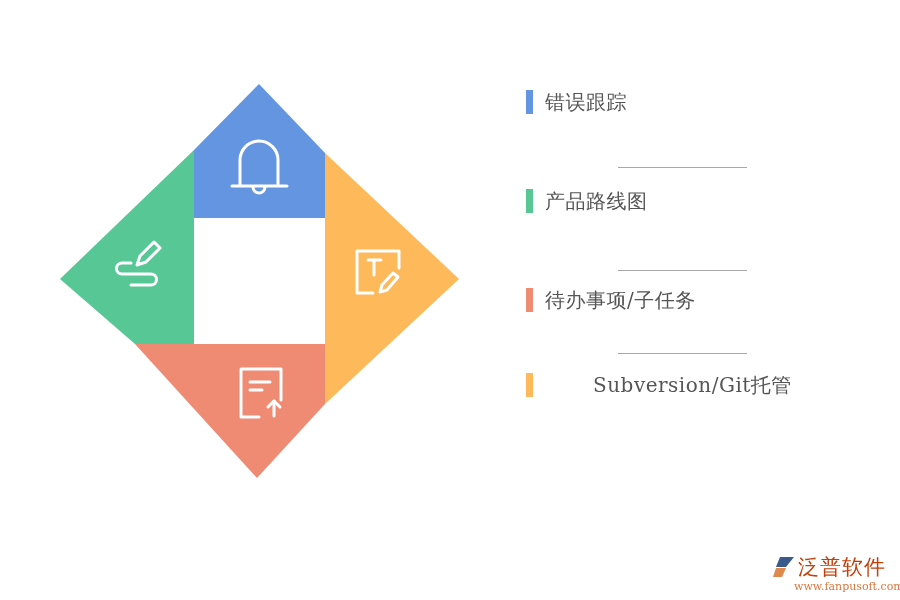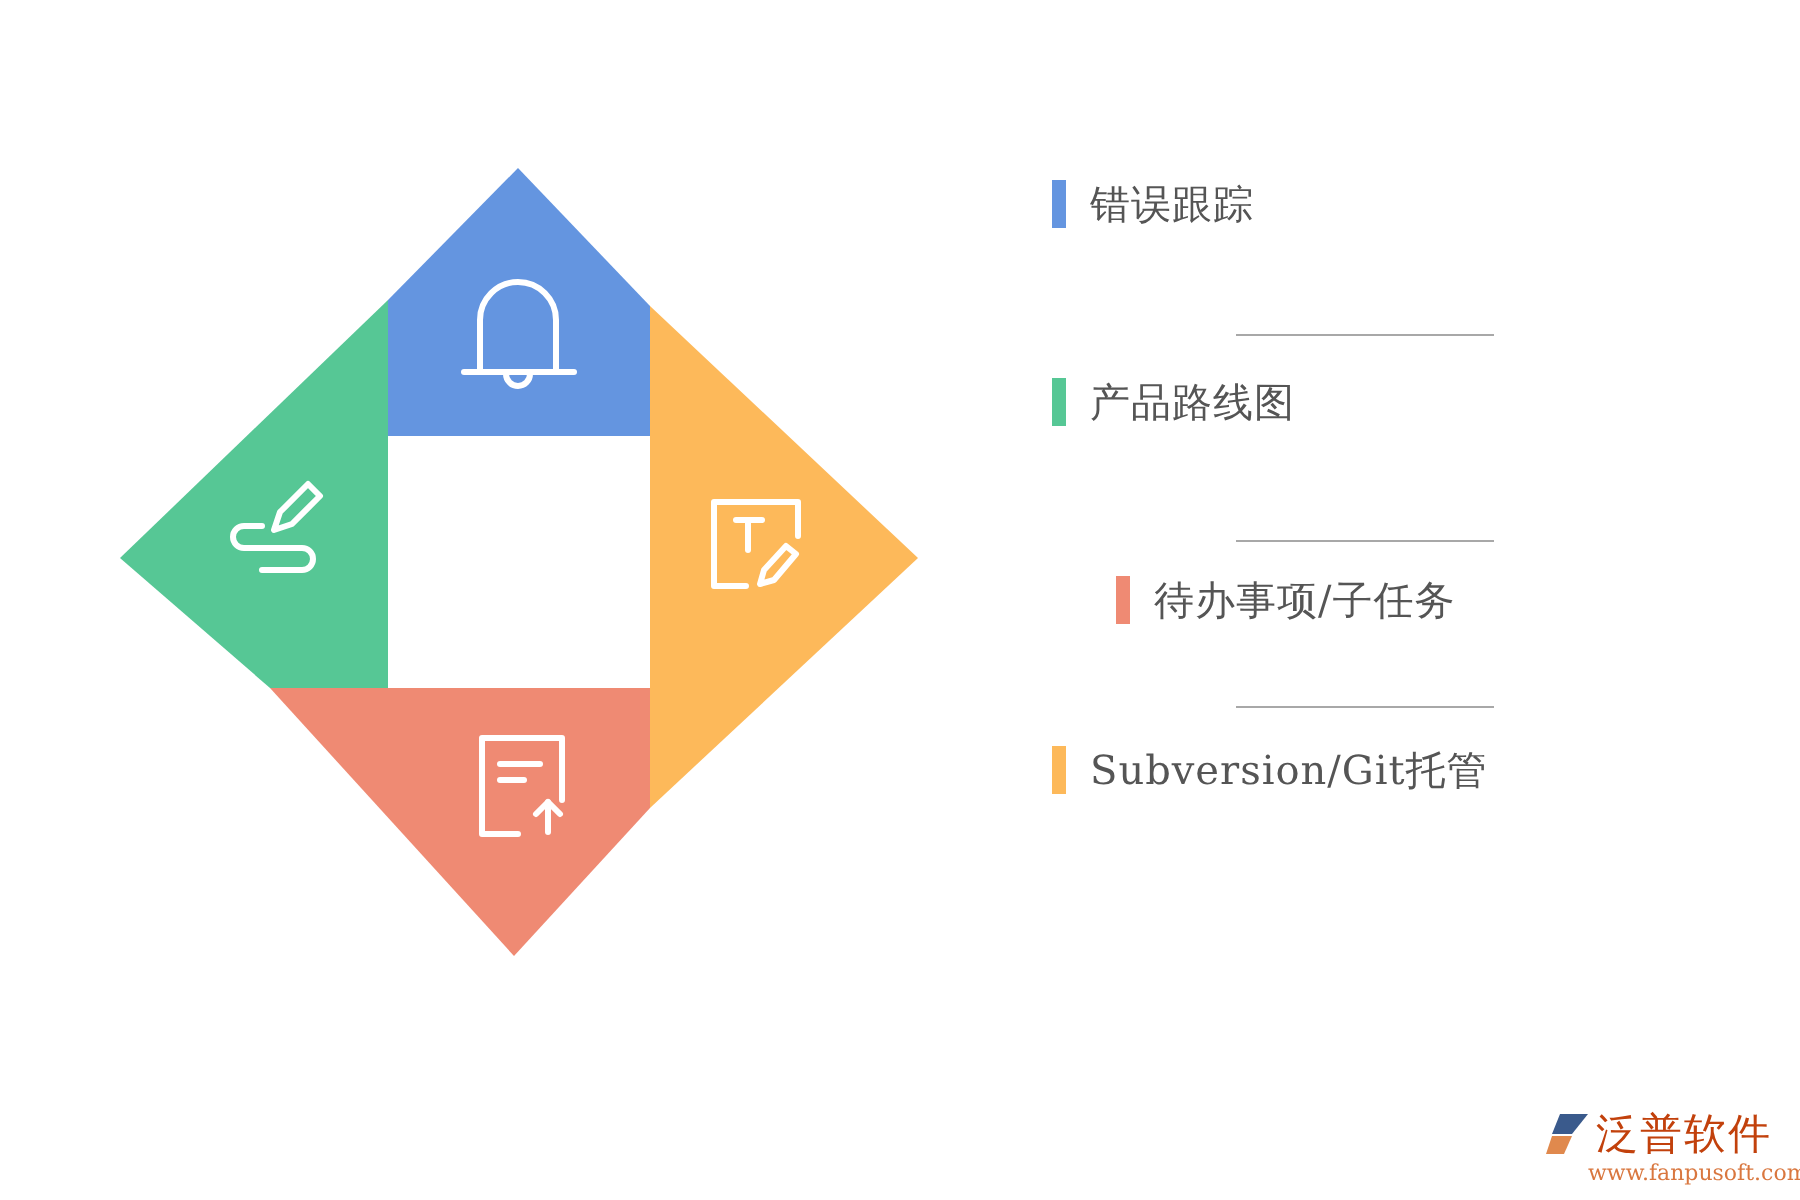--- a/index.html
+++ b/index.html
@@ -62,27 +62,27 @@
   <span class="legend-label">错误跟踪</span>
 </div>
 <div class="divider" style="top:167px;"></div>
 
 <div class="legend-item" style="top:188px;">
   <span class="legend-bar" style="background:#56c795;"></span>
   <span class="legend-label">产品路线图</span>
 </div>
 <div class="divider" style="top:270px;"></div>
 
-<div class="legend-item" style="top:287px;margin-left:32px;">
+<div class="legend-item" style="top:287px;">
   <span class="legend-bar" style="background:#ef8a73;"></span>
   <span class="legend-label">待办事项/子任务</span>
 </div>
 <div class="divider" style="top:353px;"></div>
 
-<div class="legend-item" style="top:372px;">
+<div class="legend-item" style="top:372px;gap:48px;">
   <span class="legend-bar" style="background:#fdb95a;"></span>
   <span class="legend-label">Subversion/Git托管</span>
 </div>
 
 <div class="logo">
   <svg class="logo-mark" viewBox="0 0 26 24">
     <polygon points="8,2 22,2 14,12 4,12" fill="#3a5a8c"></polygon>
     <polygon points="4,13 14,13 10,22 1,22" fill="#e0894d"></polygon>
   </svg>
   <span class="logo-text">泛普软件</span>

